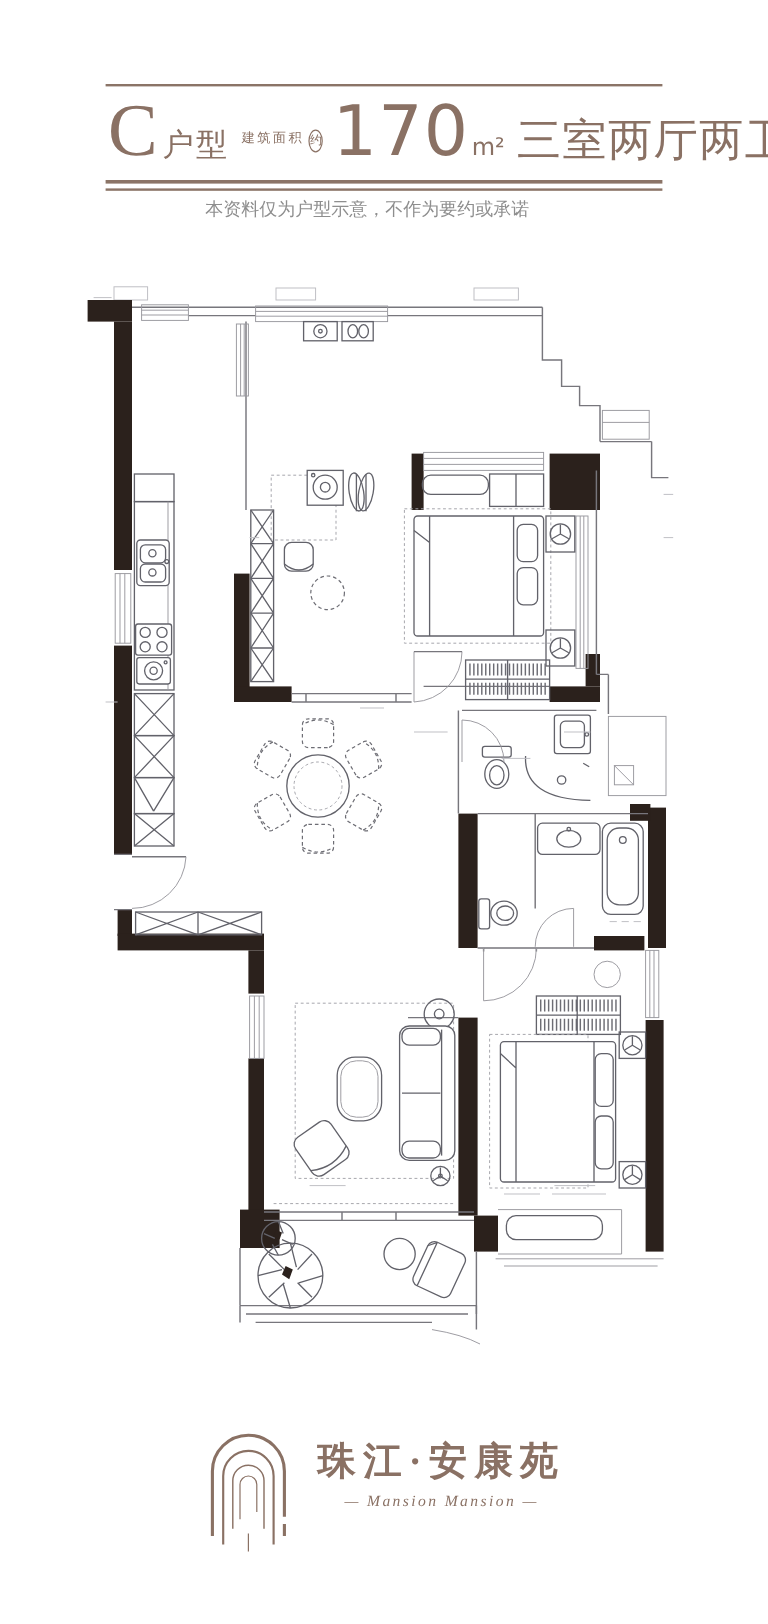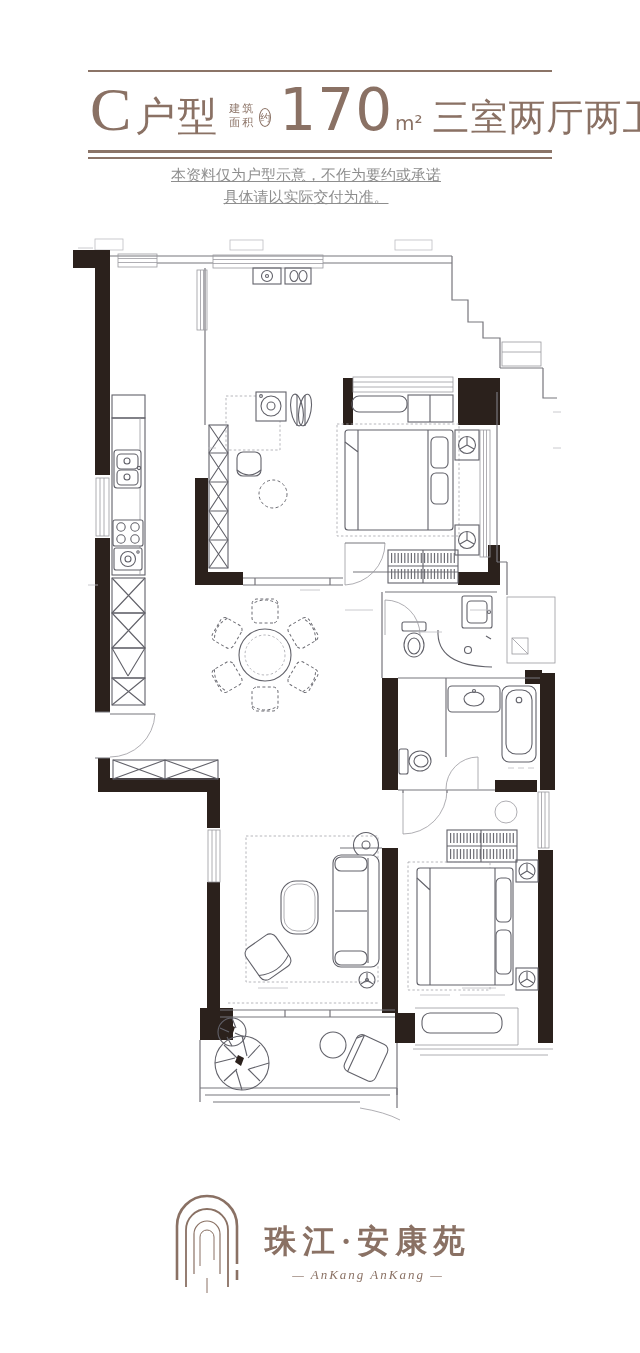--- a/index.html
+++ b/index.html
@@ -5,51 +5,51 @@
   html,body{margin:0;padding:0;}
   body{width:640px;height:1353px;position:relative;background:#ffffff;
        font-family:"Liberation Sans", sans-serif;overflow:hidden;}
 
   
   .hdr{position:absolute;left:88px;top:70px;width:464px;}
   .hdr .rule-top{height:0;border-top:2px solid #8b7467;}
   .hdr .title-row{display:flex;align-items:baseline;justify-content:space-between;
                   padding:6px 2px 10px 2px;color:#8a7164;white-space:nowrap;}
   .hdr .c{font-family:"Liberation Serif",serif;font-size:62px;line-height:1;}
-  .hdr .huxing{font-family:Liberation Serif, serif;font-size:40px;line-height:1;margin-left:4px;letter-spacing:2px;}
-  .hdr .arealab{display:inline-flex;flex-direction:column;align-self:center;
+  .hdr .huxing{font-family:Liberation Serif, serif;font-size:26px;line-height:1;margin-left:4px;letter-spacing:2px;}
+  .hdr .arealab{display:inline-flex;align-self:center;
                 font-size:11px;line-height:1.3;letter-spacing:2px;margin:0 4px 0 10px;transform:translateY(6px);}
   .hdr .approx{display:inline-block;width:17px;height:17px;border:1px solid #8a7164;border-radius:50%;
                font-size:10px;line-height:17px;text-align:center;align-self:center;transform:translateY(8px);}
   .hdr .num{font-family:"DejaVu Sans",sans-serif;font-size:58px;line-height:1;margin-left:8px;letter-spacing:1px;text-align:center;}
   .hdr .unit{font-family:"DejaVu Sans",sans-serif;font-size:20px;margin-left:2px;}
   .hdr .rooms{font-family:"Liberation Serif","DejaVu Serif",serif;font-size:37px;line-height:1;margin-left:10px;letter-spacing:1px;}
   .hdr .rule-double .l1{height:0;border-top:3px solid #8b7467;}
   .hdr .rule-double .l2{height:0;border-top:2px solid #8b7467;margin-top:4px;}
 
   
   .disc{position:absolute;left:0;top:164px;width:612px;text-align:center;
-        color:#8e8e8e;font-size:15px;line-height:22px;text-decoration:underline;}
+        color:#8e8e8e;font-size:15px;line-height:22px;}
 
   
   svg.plan{position:absolute;left:0;top:0;}
   .w{fill:#2b211c;stroke:none;}
   .ln{stroke:#77767c;stroke-width:1.2;fill:none;}
   .th{stroke:#9a999f;stroke-width:0.8;fill:none;}
   .lt{stroke:#bdbdc2;stroke-width:0.8;fill:none;}
   .f{stroke:#62626a;stroke-width:1.1;fill:#ffffff;}
   .fo{stroke:#62626a;stroke-width:1.1;fill:none;}
   .fd{stroke:#6d6d74;stroke-width:1;fill:none;stroke-dasharray:3 2.4;}
   .fdl{stroke:#a3a3a9;stroke-width:0.8;fill:none;stroke-dasharray:2.4 2.2;}
   .hang{stroke:#6d6d74;stroke-width:10;fill:none;stroke-dasharray:1.2 2.1;}
 
   
   .logo{position:absolute;left:0;top:1190px;width:640px;display:flex;
         justify-content:center;align-items:flex-start;color:#8a7164;}
-  .logo .texts{margin-left:20px;margin-top:32px;text-align:center;}
+  .logo .texts{margin-left:20px;margin-top:8px;text-align:center;}
   .logo .cn{font-family:"Liberation Serif","DejaVu Serif",serif;font-weight:bold;
             font-size:32px;letter-spacing:6px;line-height:1.2;}
   .logo .en{font-family:"Liberation Serif","DejaVu Serif",serif;font-style:italic;
             font-size:13px;letter-spacing:2px;margin-top:7px;}
 </style>
 </head>
 <body>
 
 <div class="hdr">
   <div class="rule-top"></div>
@@ -66,21 +66,20 @@
     <span class="rooms">三室两厅两卫</span>
   </div>
   <div class="rule-double">
       <div class="l1"></div>
       <div class="l2"></div>
     </div>
 </div>
 
 <div class="disc">
   <div>本资料仅为户型示意，不作为要约或承诺</div>
-  <div>具体请以实际交付为准。</div>
 </div>
 
 <svg class="plan" width="640" height="1353" viewBox="0 0 640 1353">
 
   <g class="lt">
     <rect x="95" y="239" width="28" height="11"></rect>
     <rect x="230" y="240" width="33" height="10"></rect>
     <rect x="395" y="240" width="37" height="10"></rect>
     <path d="M78,248 H93 M553,412 h8 M553,448 h8"></path>
   </g>
@@ -431,15 +430,15 @@
     <g fill="none" stroke="#8a7164">
       <path stroke-width="2.6" d="M8,90 V36 A30,30 0 0 1 68,36 V74 M68,80 V90"></path>
       <path stroke-width="1.8" d="M17,97 V40 A21,21 0 0 1 59,40 V97"></path>
       <path stroke-width="1.2" d="M25,84 V44 A13,13 0 0 1 51,44 V84"></path>
       <path stroke-width="1" d="M31,76 V47 A7,7 0 0 1 45,47 V70"></path>
       <path stroke-width="1" d="M38,88 V103"></path>
     </g>
   </svg>
   <div class="texts">
     <div class="cn">珠江·安康苑</div>
-    <div class="en">— AnKang AnKang —</div>
+    <div class="en">— Mansion Mansion —</div>
   </div>
 </div>
 
 </body></html>

